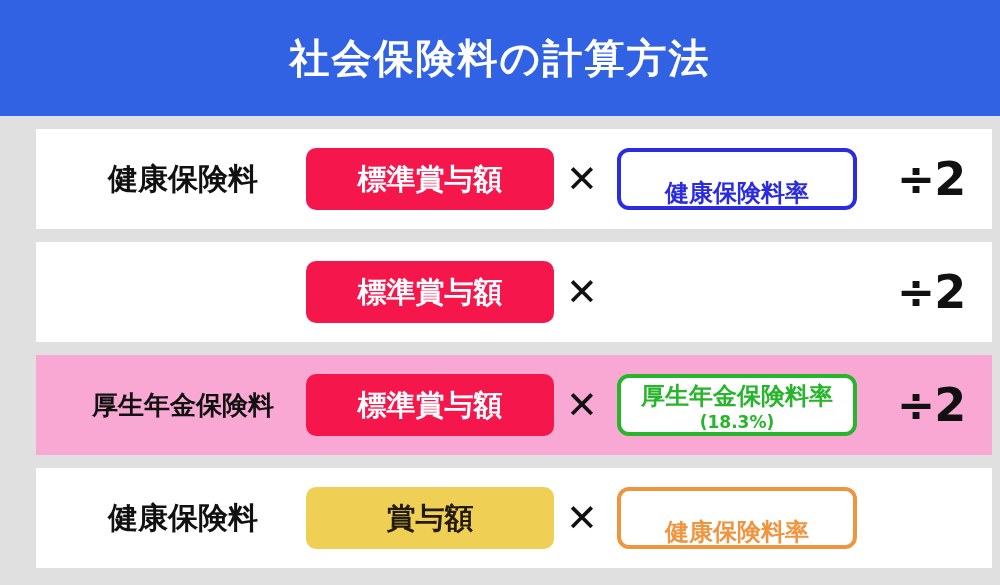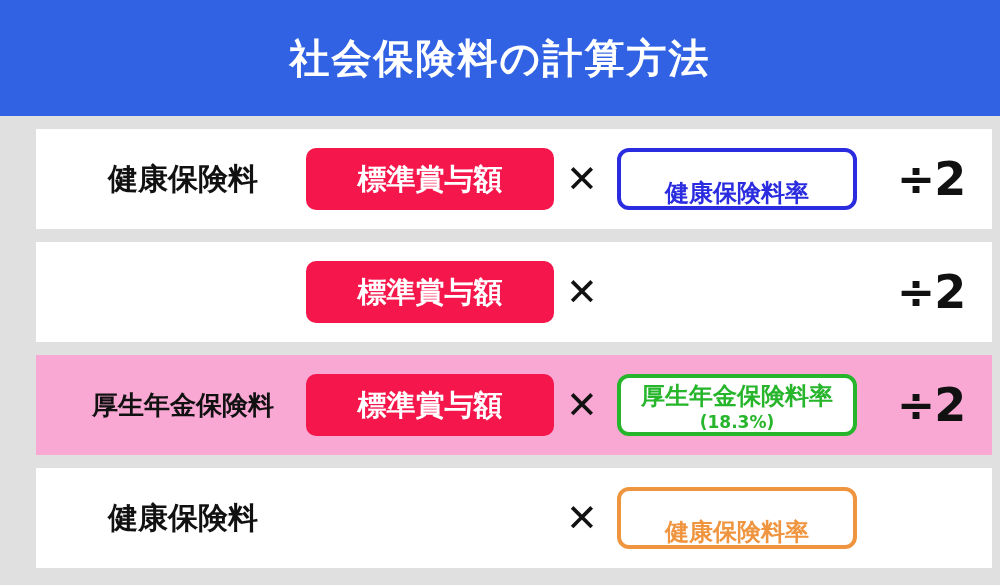--- a/index.html
+++ b/index.html
@@ -160,20 +160,21 @@
       <div class="times-symbol">✕</div>
       <div class="rate-box" style="border-color: rgb(39, 181, 43); color: rgb(39, 181, 43);">
         <div class="rate-label">厚生年金保険料率</div>
         <div class="rate-sub">(18.3%)</div>
       </div>
       <div class="divide-symbol">÷2</div>
     </div>
 
     <div class="row" style="background: rgb(255, 255, 255);">
       <div class="row-label">健康保険料</div>
+      <div class="amount-pill" style="background: rgb(239, 208, 85); color: rgb(35, 27, 10);">賞与額</div>
       <div class="times-symbol">✕</div>
       <div class="rate-box" style="border-color: rgb(240, 149, 63); color: rgb(240, 149, 63);">
         <div class="rate-label">健康保険料率</div>
       </div>
       <div class="divide-symbol"></div>
     </div>
 
   </div>
 </div>
 

